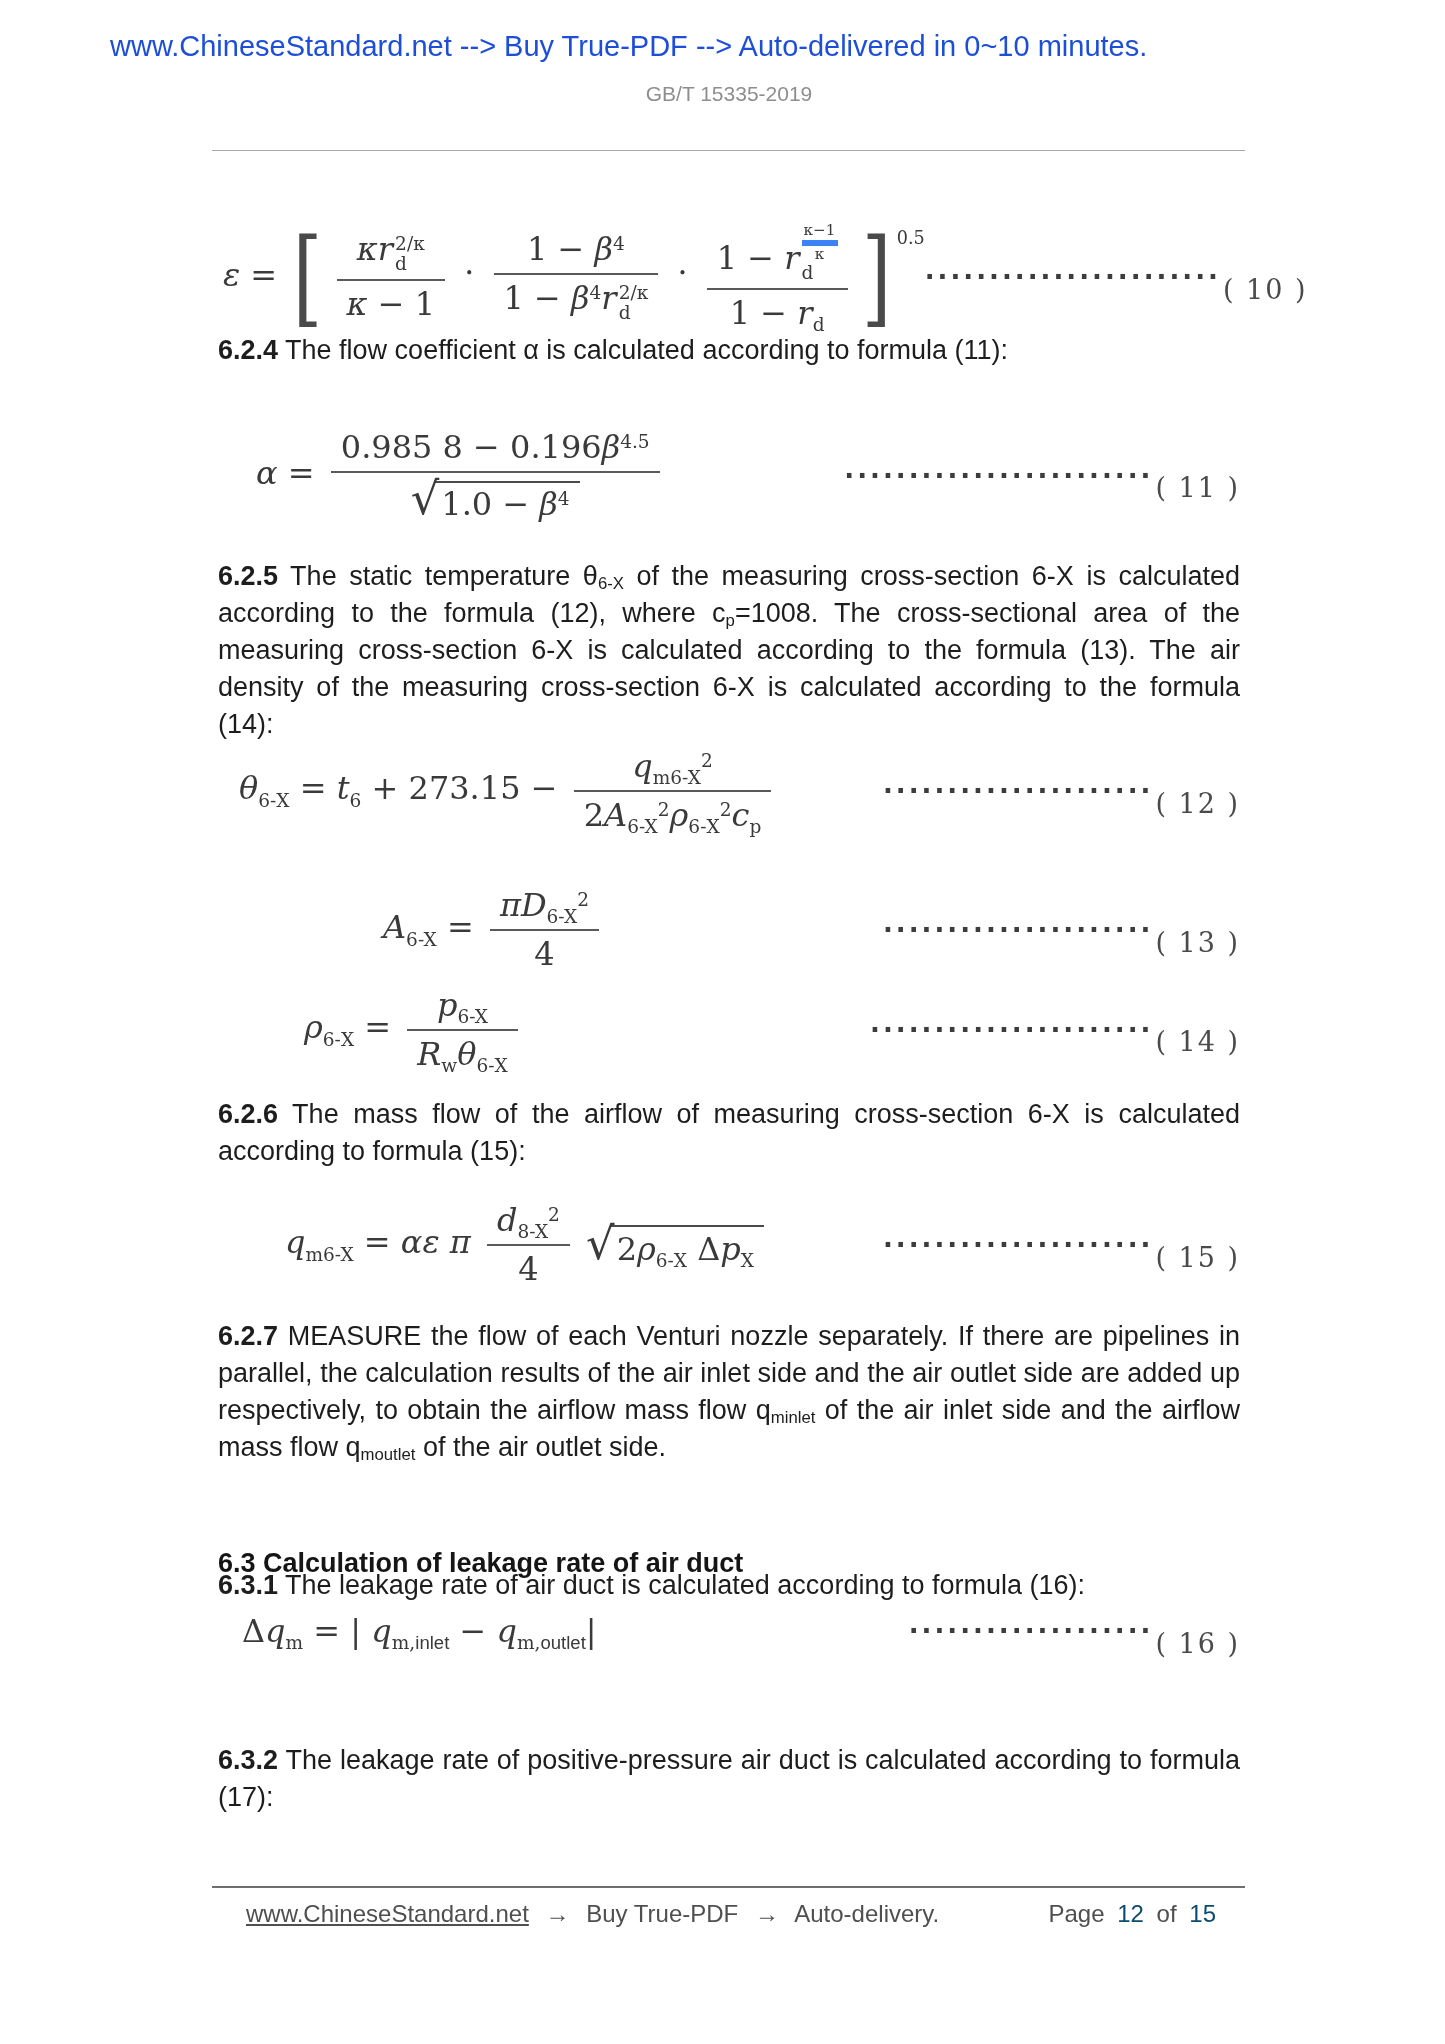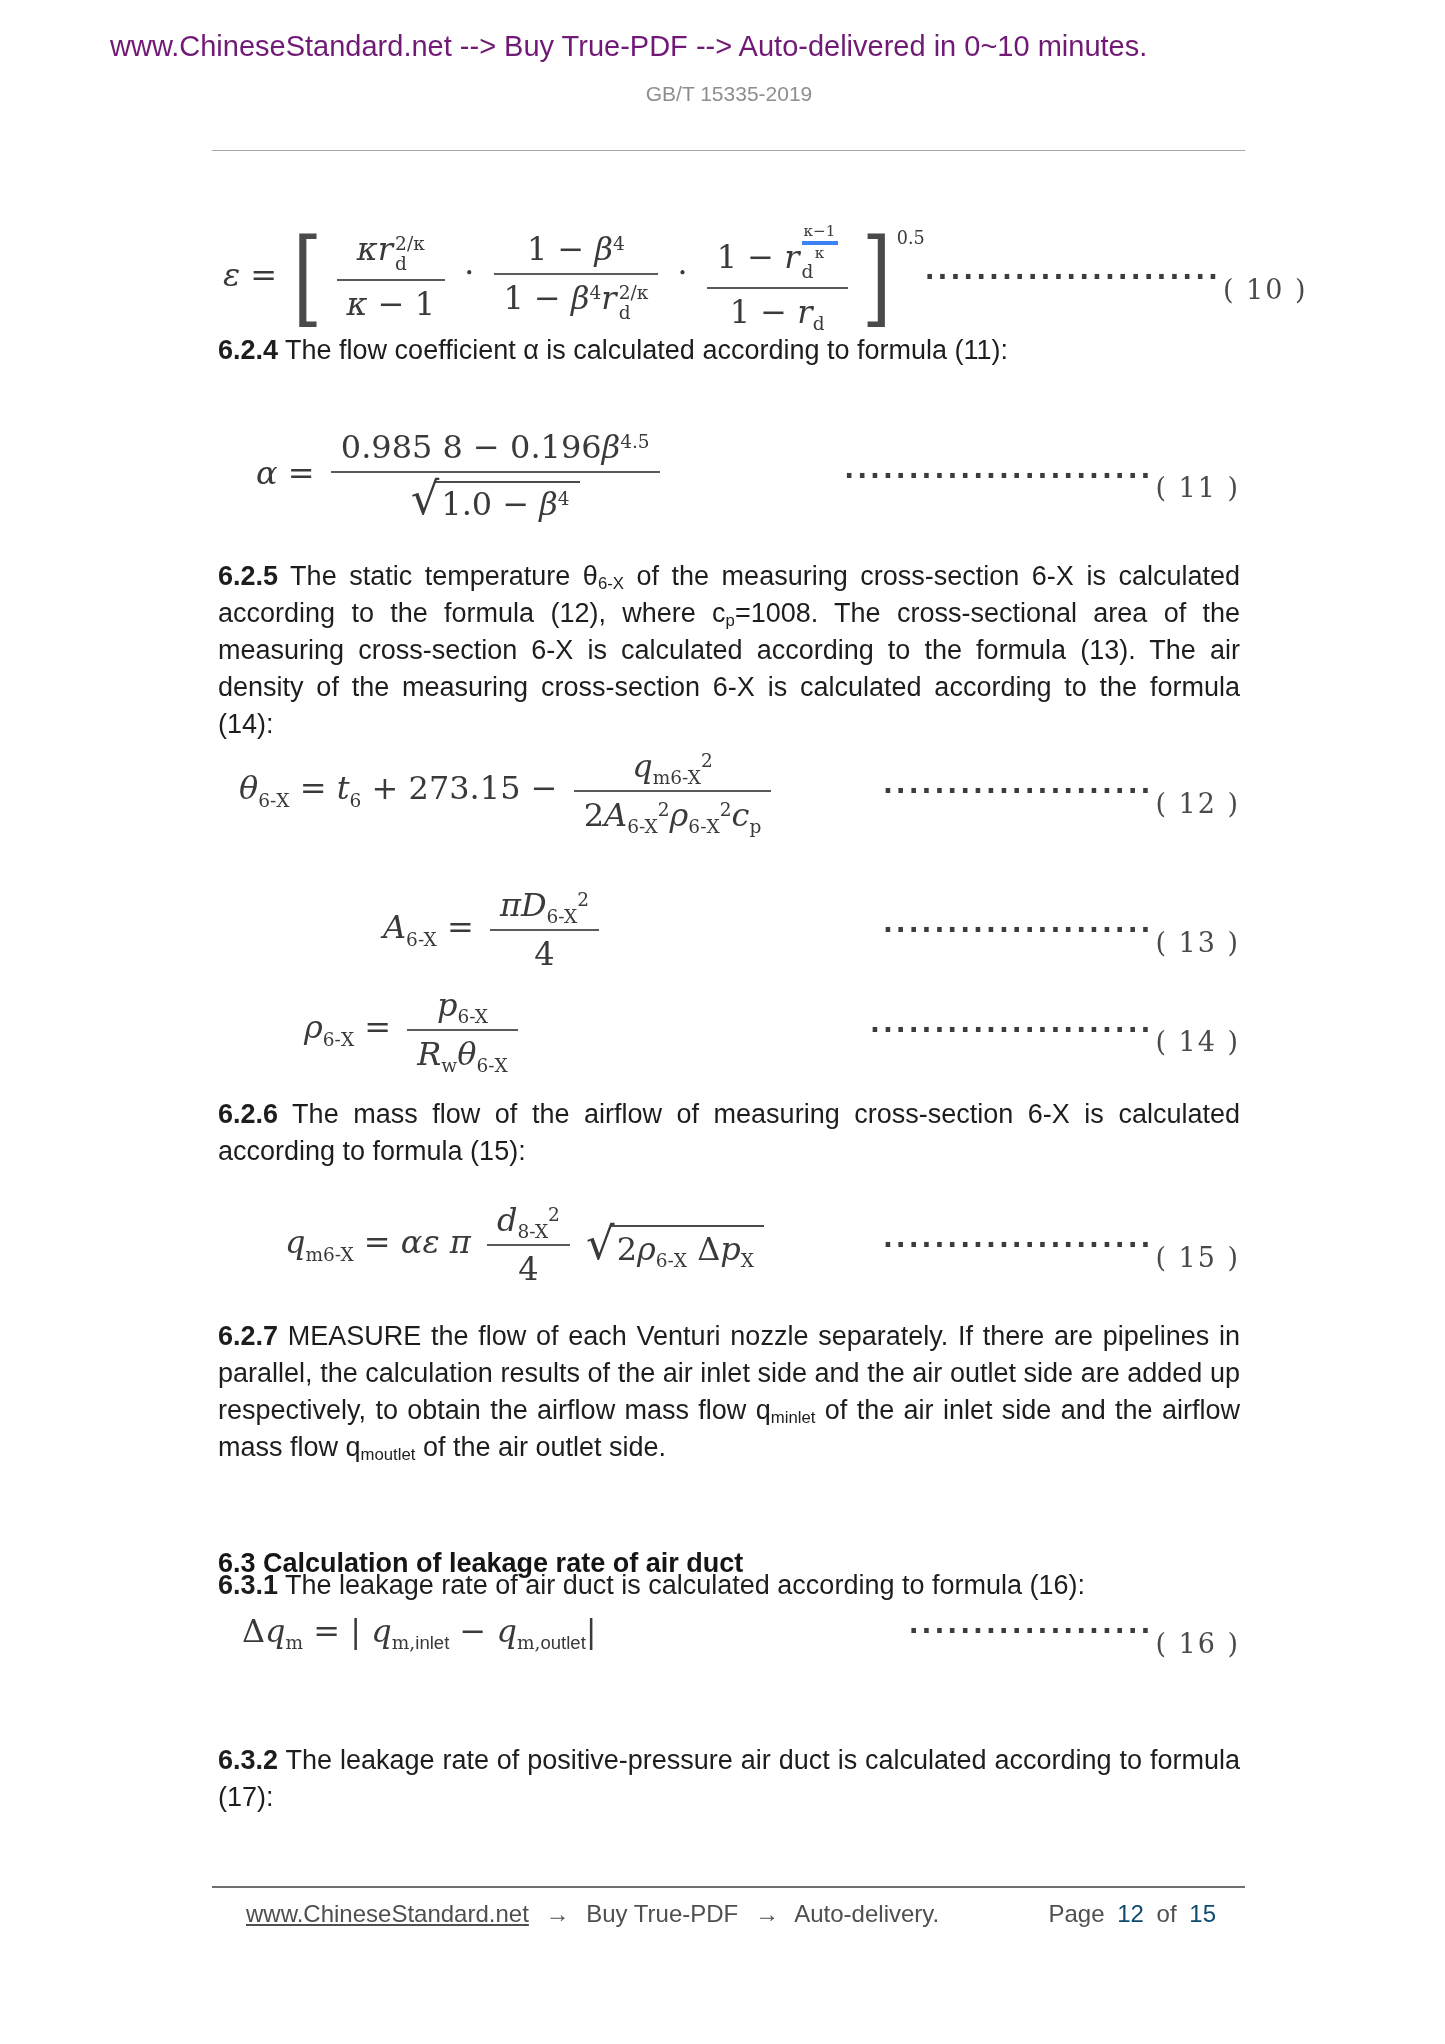--- a/index.html
+++ b/index.html
@@ -1,20 +1,20 @@
 <!DOCTYPE html>
 <html><head>
 <meta charset="utf-8">
 <style>
   html,body{margin:0;padding:0;background:#e8e8e8;}
   .page{position:relative;width:1445px;height:2044px;background:#ffffff;margin:0 auto;
         font-family:"Liberation Sans",sans-serif;color:#1d1d1d;overflow:hidden;}
 
   
-  .header-banner{position:absolute;left:110px;top:30px;font-size:29px;color:#701a75;letter-spacing:0px;white-space:nowrap;}
+  .header-banner{position:absolute;left:110px;top:30px;font-size:29px;color:#1d4ed8;letter-spacing:0px;white-space:nowrap;}
   .doc-number{position:absolute;left:218px;top:82px;width:1022px;text-align:center;font-size:21px;color:#8e8e8e;}
   .header-rule{position:absolute;left:212px;top:150px;width:1033px;height:1px;background:#a8a8a8;}
 
   
   .para{position:absolute;left:218px;width:1022px;font-size:27px;line-height:37px;
         text-align:justify;color:#1d1d1d;}
   .para b{font-weight:700;}
   .psub{font-size:62%;vertical-align:-0.25em;line-height:0;}
   .heading{position:absolute;left:218px;width:1022px;font-size:27px;font-weight:700;color:#151515;}
 
@@ -41,21 +41,21 @@
   .rad{font-size:140%;line-height:1;margin-right:-4px;position:relative;top:-1px;}
   .sqbody{display:inline-block;border-top:2.5px solid #4a4a4a;padding:3px 10px 0 6px;}
   .brkwrap{display:inline-block;vertical-align:middle;}
   .mbr{display:inline-block;vertical-align:middle;font-size:330%;font-weight:200;line-height:0.85;
        color:#4a4a4a;transform:scaleX(0.72);}
   .brkbody{display:inline-block;vertical-align:middle;margin:0 2px;}
   .brksup{font-size:55%;vertical-align:2.4em;line-height:0;}
   .sscol{display:inline-block;vertical-align:-0.55em;font-size:58%;line-height:1.08;text-align:left;margin-left:2px;}
   .sstop,.ssbot{display:block;}
   .tinyfrac{display:block;font-size:82%;line-height:1.05;text-align:center;}
-  .tfn{display:block;border-bottom:4px solid #3b82f6;padding:0 2px 1px;}
+  .tfn{display:block;border-bottom:6px solid #3b82f6;padding:0 2px 1px;}
   .tfd{display:block;padding-top:1px;}
 
   
   .footer-rule{position:absolute;left:212px;top:1886px;width:1033px;height:2px;background:#6f6f6f;}
   .footer{position:absolute;left:218px;top:1900px;width:1022px;display:flex;
           justify-content:space-between;align-items:baseline;font-size:24px;color:#4f4f4f;}
   .footer-left{padding-left:28px;}
   .footer-right{padding-right:20px;}
   .flink{text-decoration:underline;cursor:pointer;color:#4f4f4f;}
   .farrow{margin:0 10px;}

